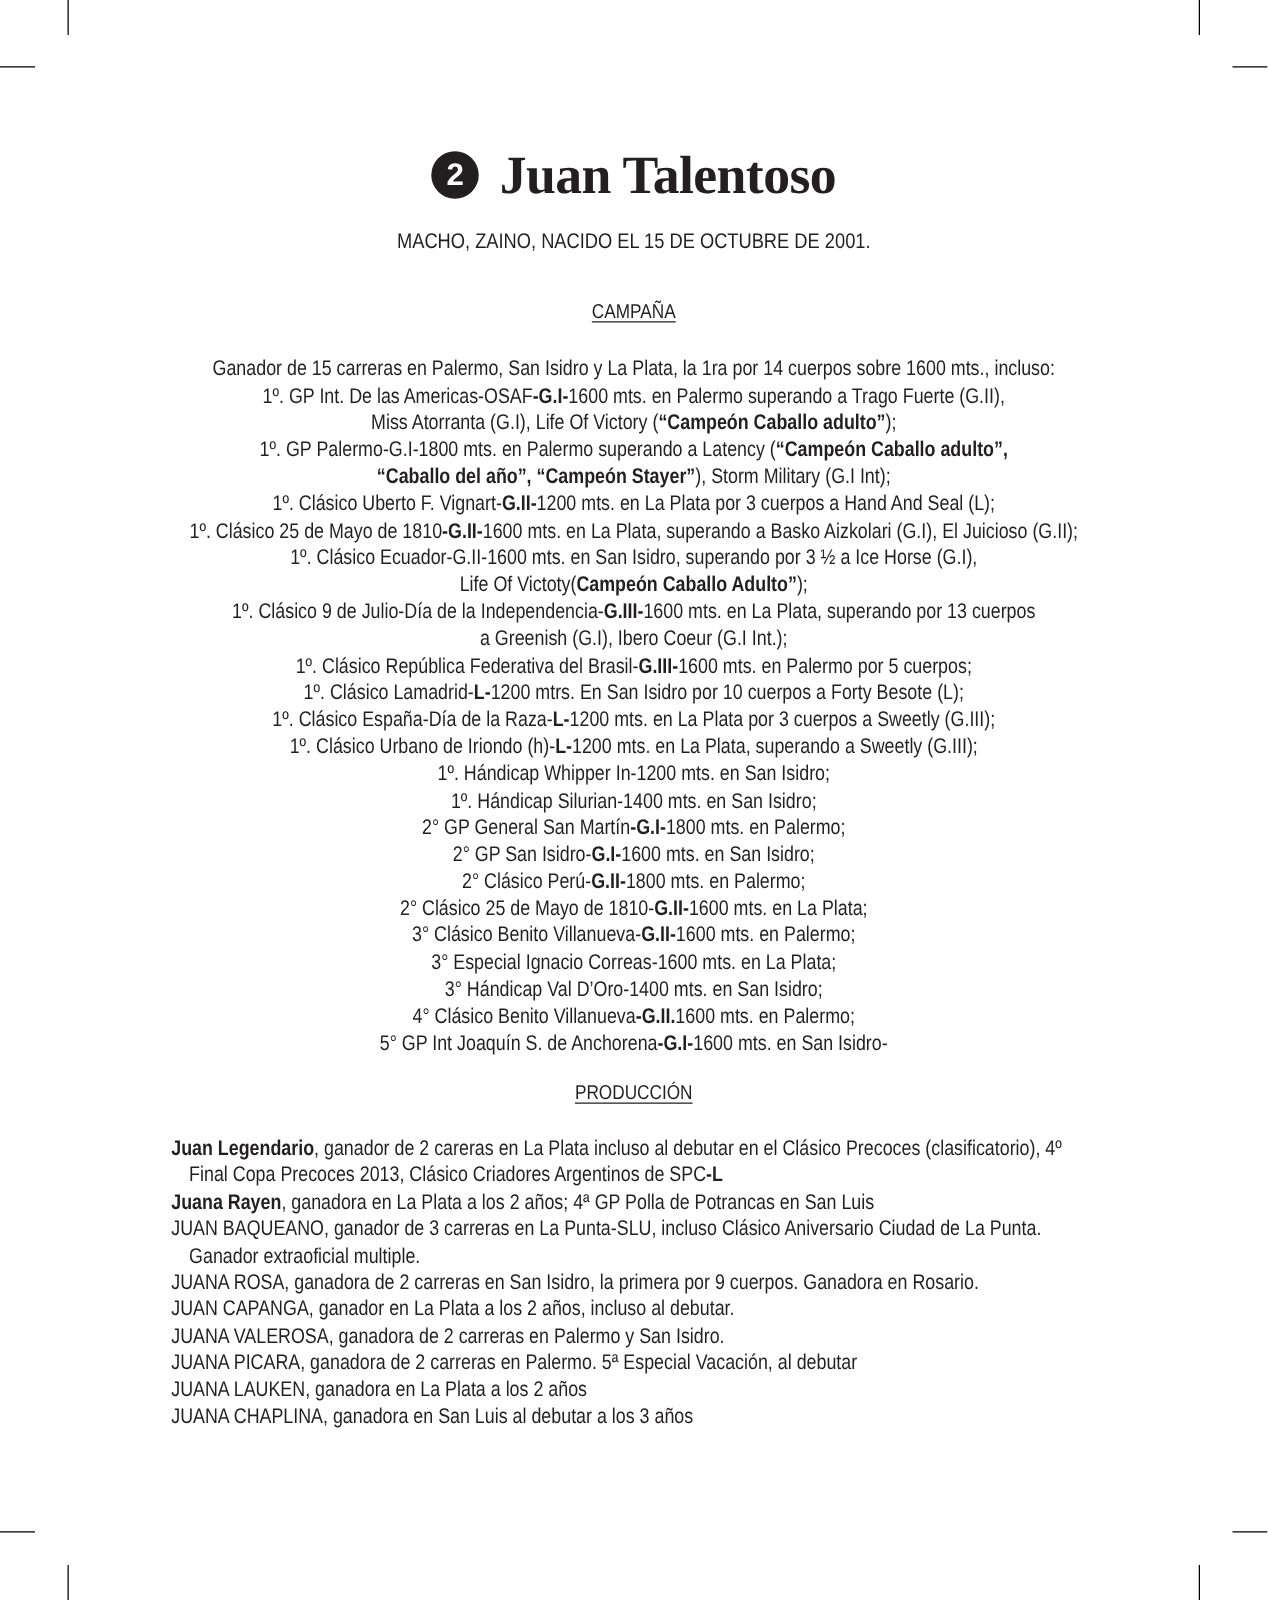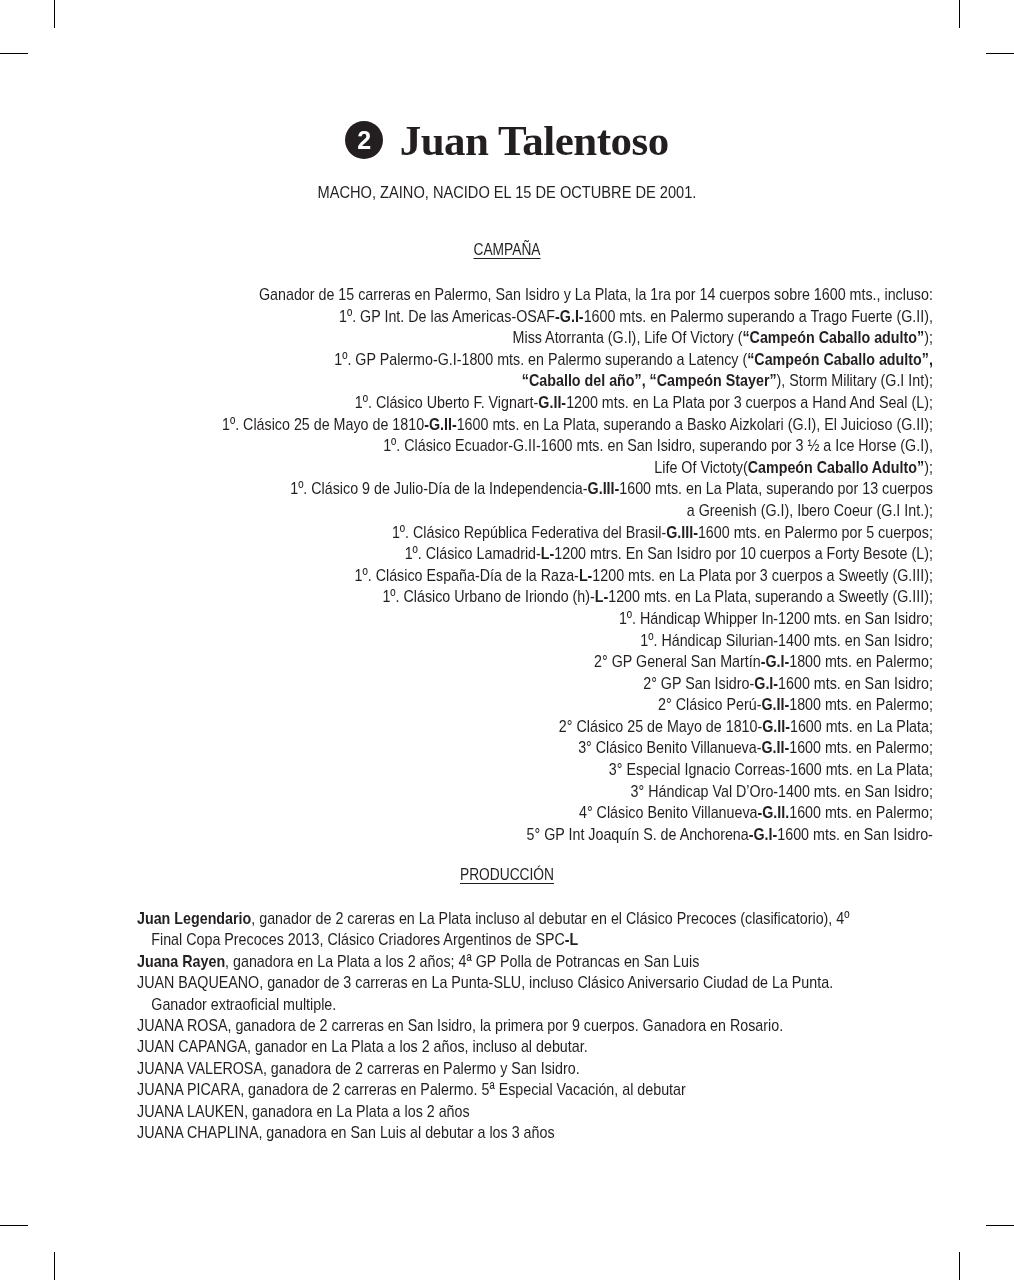--- a/index.html
+++ b/index.html
@@ -18,21 +18,21 @@
     .title { display: inline-block; font-family: "Liberation Serif", serif; font-weight: bold;
              font-size: 43px; letter-spacing: -0.5px; }
 
     .subtitle { position: absolute; top: 183px; left: 0; width: 1014px; text-align: center;
                 font-size: 17px; transform: scaleX(0.86); transform-origin: center; }
 
     .section-head { position: absolute; left: 0; width: 1014px; text-align: center;
                     font-size: 16px; text-decoration: underline; text-underline-offset: 3px;
                     transform: scaleX(0.86); transform-origin: center; }
 
-    .campana { position: absolute; top: 284px; left: 0; width: 1014px; text-align: right;
+    .campana { position: absolute; top: 284px; left: 0; width: 1014px; text-align: center;
                font-size: 17px; line-height: 21.6px; }
     .campana .ln { display: block; white-space: nowrap; transform: scaleX(0.84); transform-origin: center; }
 
     .produccion { position: absolute; top: 908px; left: 137px; width: 890px;
                   font-size: 17px; line-height: 21.4px; }
     .produccion .ln { display: block; white-space: nowrap; transform: scaleX(0.84); transform-origin: left; }
     .produccion .indent { padding-left: 17px; }
     b { font-weight: bold; }
   </style>
 </head>

